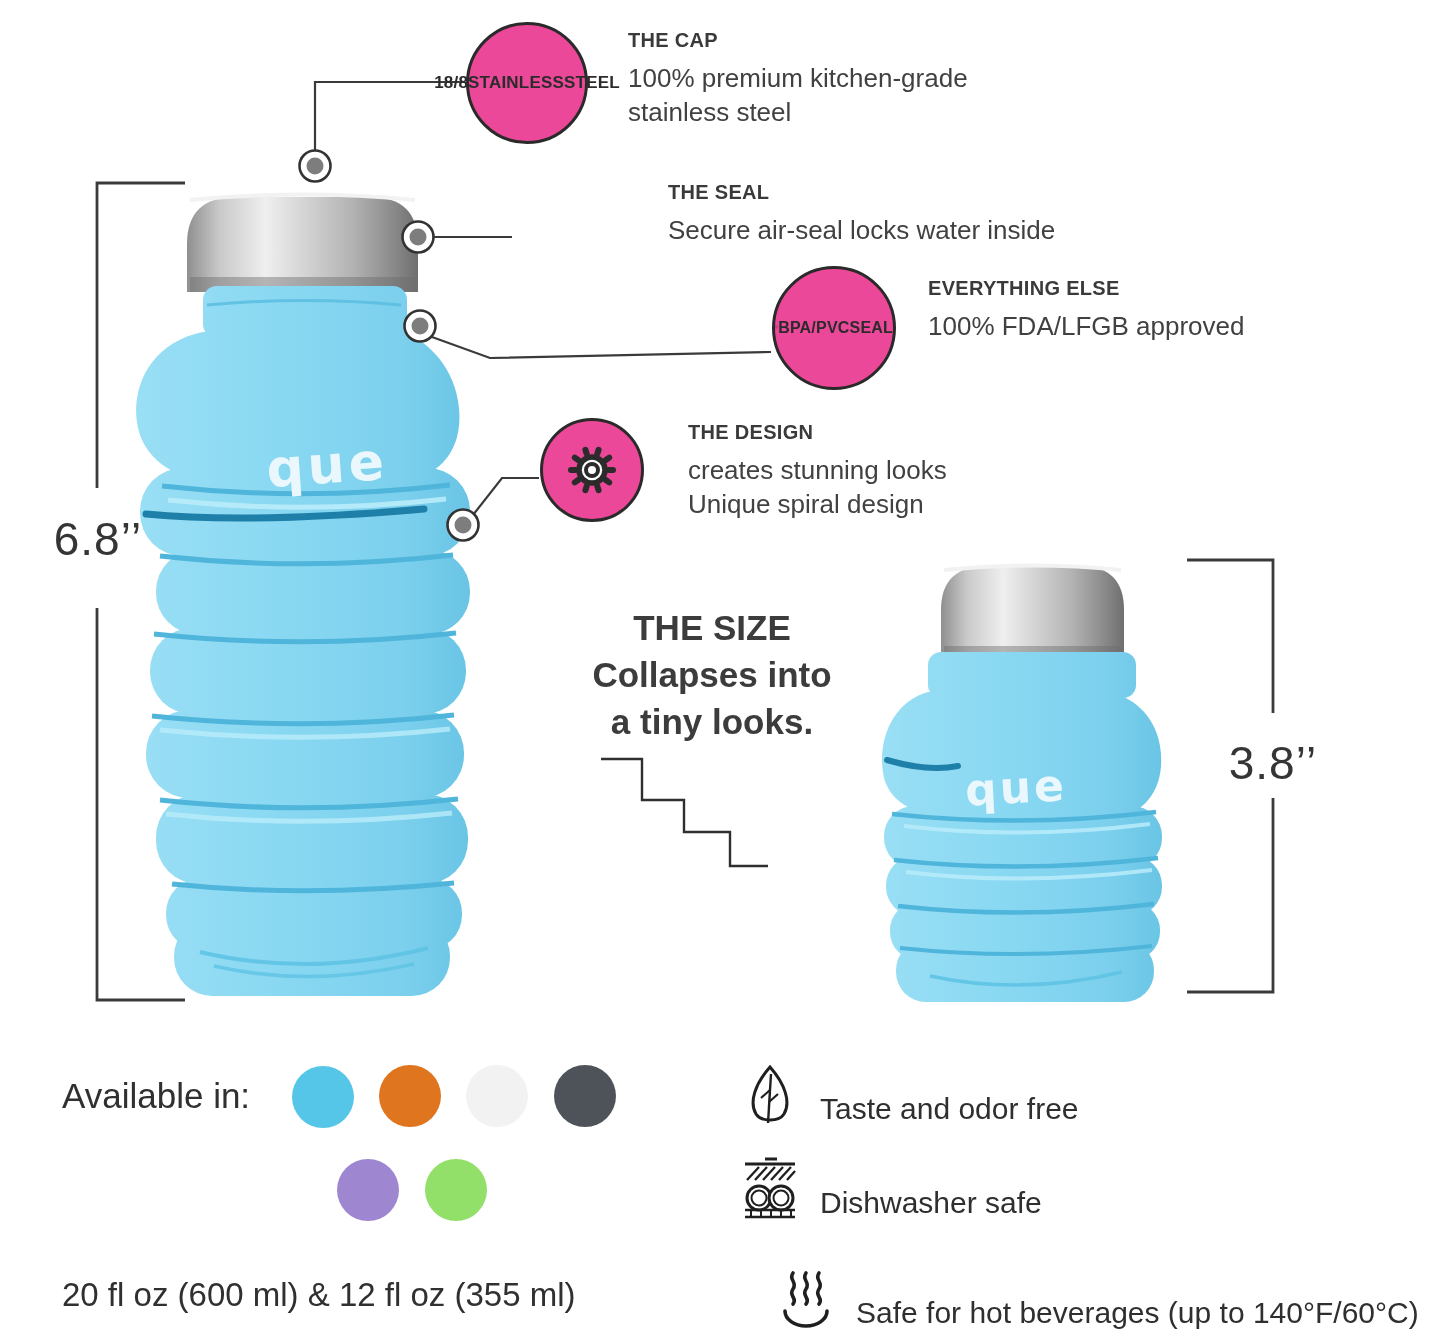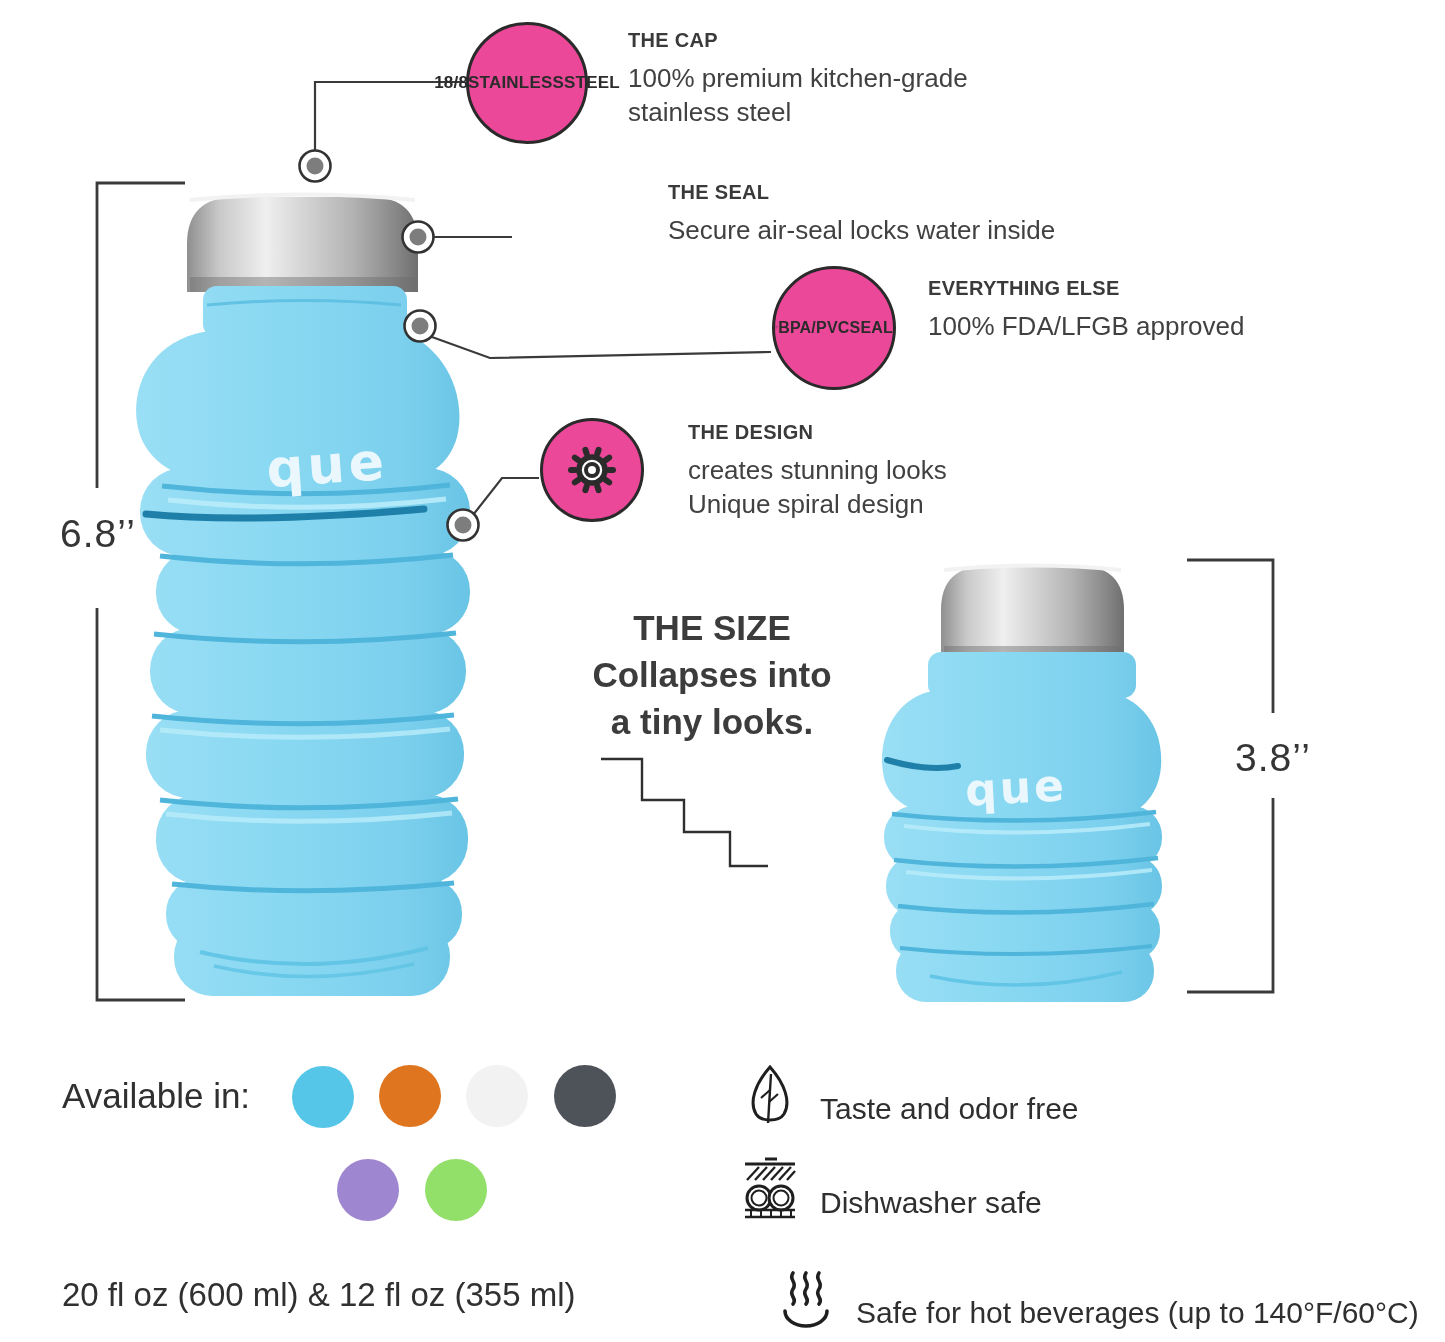--- a/index.html
+++ b/index.html
@@ -18,21 +18,21 @@
   .badge .b-line.sm{font-size:16px;}
   .badge svg{display:block;margin-bottom:3px;}
   
   .co{position:absolute;z-index:2;}
   .co-title{font-weight:bold;font-size:20px;color:#3a3a3a;line-height:32px;margin:0 0 5px 0;letter-spacing:.3px;}
   .co-body{font-size:26px;color:#414141;line-height:34px;white-space:nowrap;}
   
   .size-note{position:absolute;z-index:2;text-align:center;width:320px;}
   .size-note div{font-weight:bold;font-size:35px;line-height:47px;color:#3c3c3c;}
   
-  .measure{position:absolute;z-index:3;font-size:39px;color:#353535;text-align:center;letter-spacing:1px;}
+  .measure{position:absolute;z-index:3;font-size:46px;color:#353535;text-align:center;letter-spacing:1px;}
   
   .avail-label{position:absolute;z-index:2;font-size:35px;color:#303030;}
   .swatch{position:absolute;z-index:2;width:62px;height:62px;border-radius:50%;}
   .capacity{position:absolute;z-index:2;font-size:33px;color:#303030;white-space:nowrap;}
   
   .feat-row{position:absolute;z-index:2;display:flex;align-items:flex-end;height:70px;}
   .feat-icon{width:64px;display:flex;justify-content:center;align-items:center;flex:0 0 64px;}
   .feat-text{font-size:30px;color:#2f2f2f;margin-left:18px;white-space:nowrap;}
 </style>
 </head>

